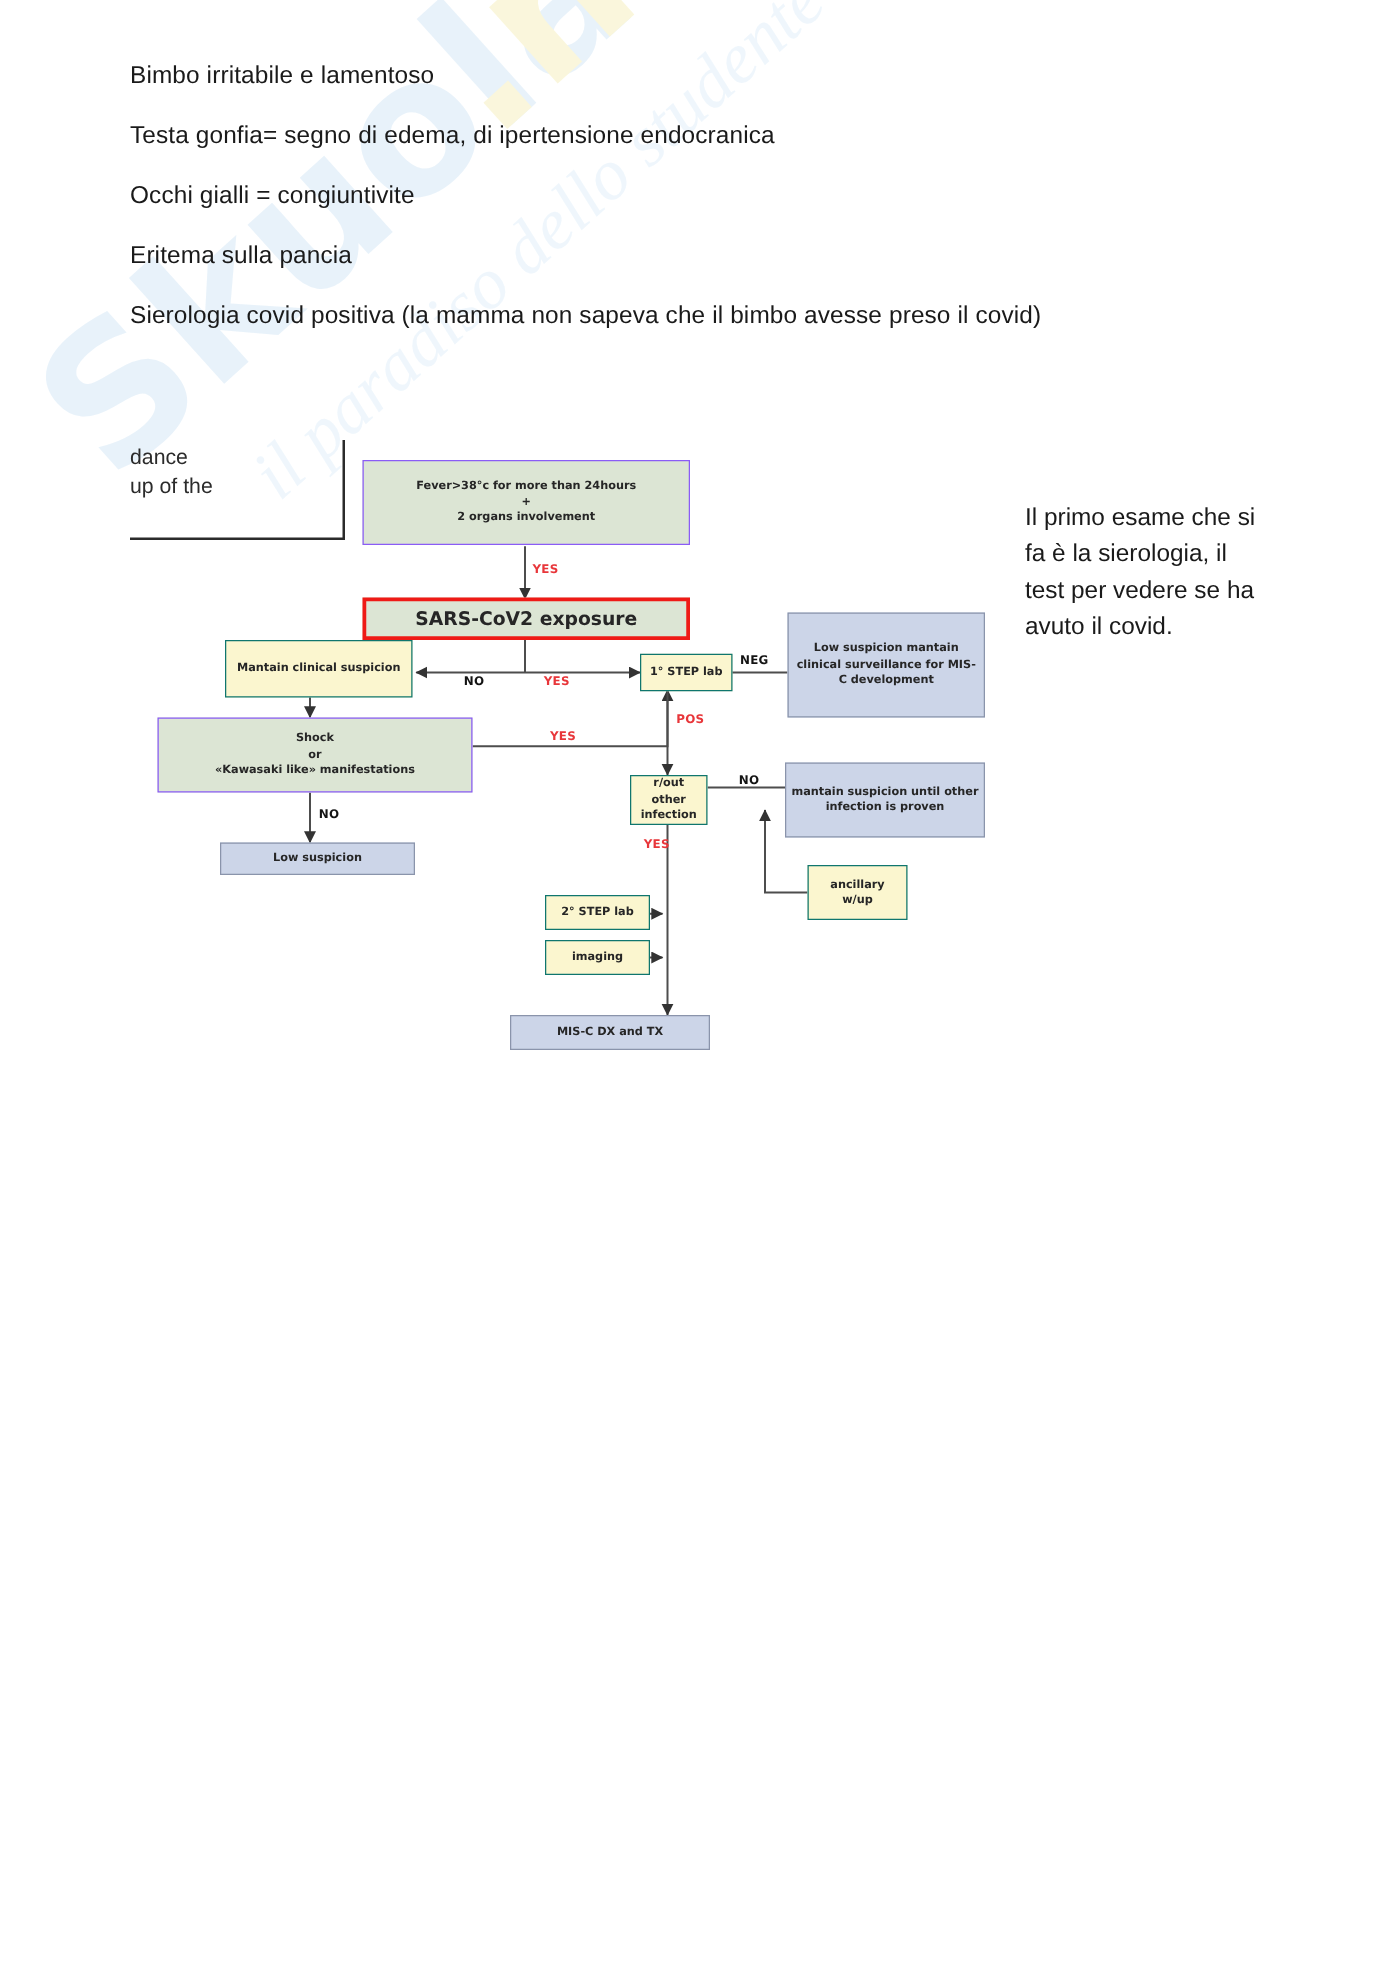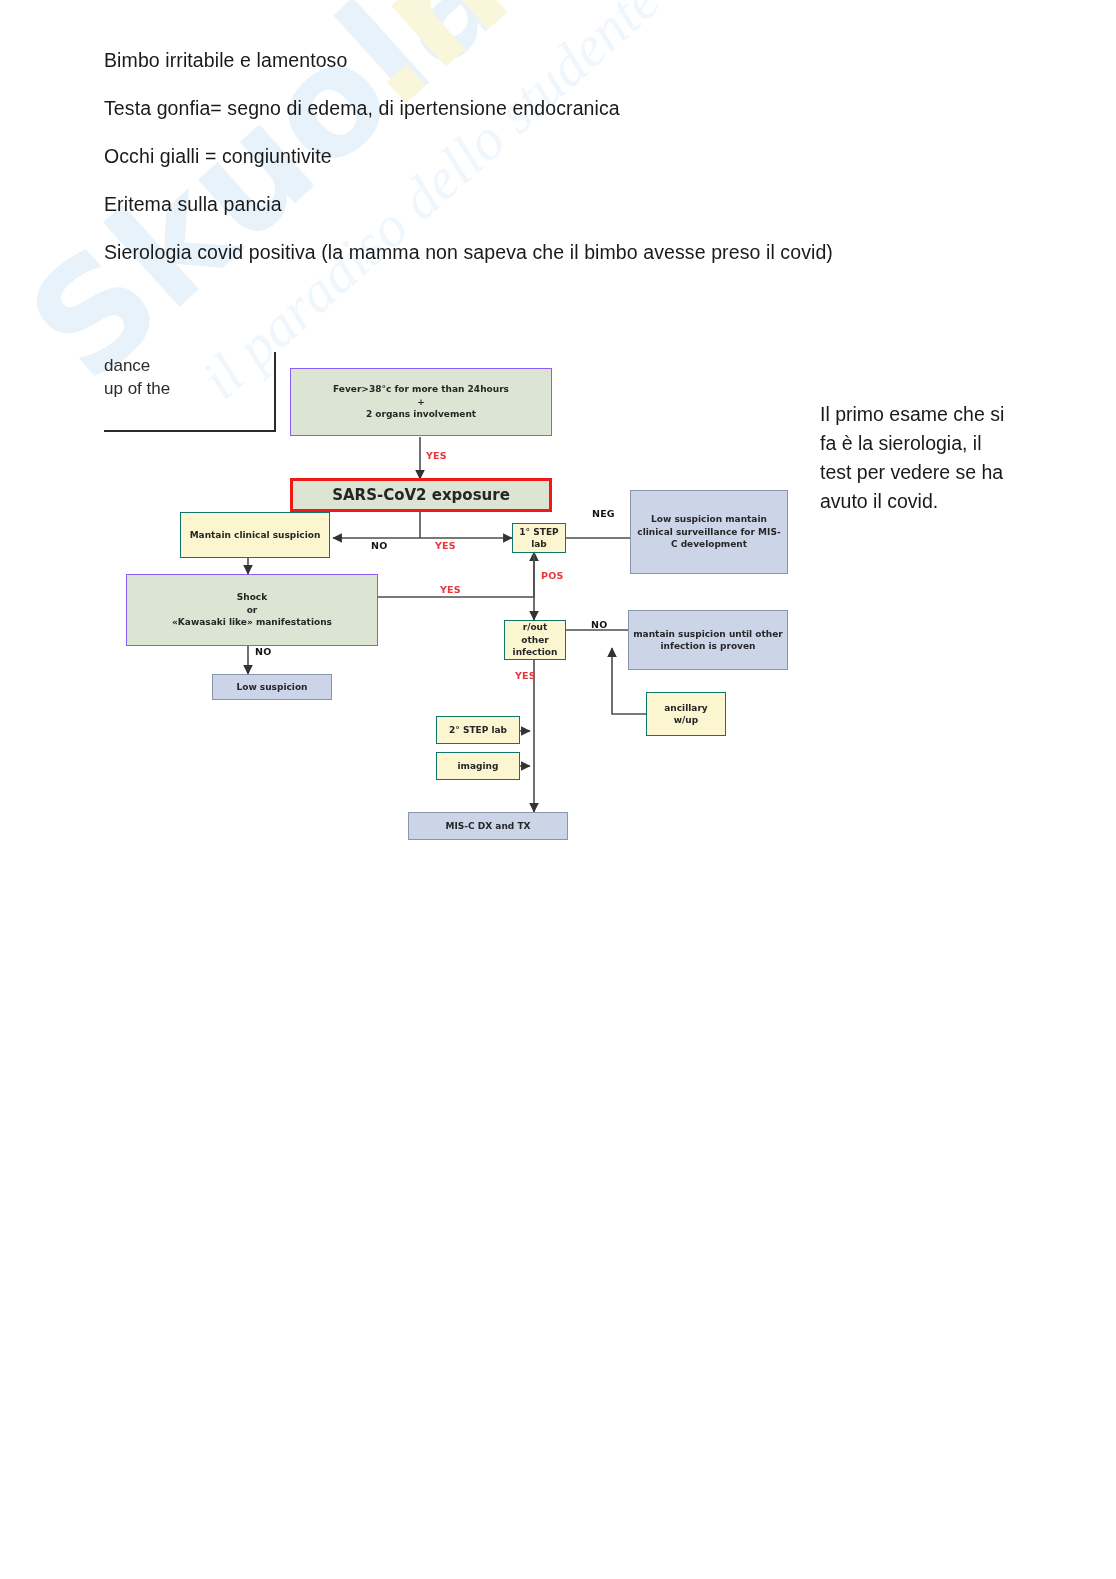--- a/index.html
+++ b/index.html
@@ -213,33 +213,33 @@
   </div>
 
   <div class="red-outline" style="left:190px; top:126px; width:262px; height:34px;">
     <span>SARS-CoV2 exposure</span>
   </div>
 
   <div class="fc-box yellow" style="left:80px; top:160px; width:150px; height:46px;">
     <span>Mantain clinical suspicion</span>
   </div>
 
-  <div class="fc-box green" style="left:26px; top:222px; width:252px; height:72px;">
+  <div class="fc-box green" style="left:26px; top:222px; width:252px; height:60px;">
     <div>
       <div>Shock</div>
       <div>or</div>
       <div>«Kawasaki like» manifestations</div>
     </div>
   </div>
 
-  <div class="fc-box blue" style="left:76px; top:322px; width:120px; height:26px;margin-left:36px;">
+  <div class="fc-box blue" style="left:76px; top:322px; width:156px; height:26px;">
     <span>Low suspicion</span>
   </div>
 
-  <div class="fc-box yellow" style="left:412px; top:171px; width:54px; height:30px;">
+  <div class="fc-box yellow" style="left:412px; top:171px; width:74px; height:30px;">
     <span>1° STEP lab</span>
   </div>
 
   <div class="fc-box blue" style="left:530px; top:138px; width:158px; height:84px;">
     <span>Low suspicion mantain clinical surveillance for MIS-C development</span>
   </div>
 
   <div class="fc-box yellow" style="left:404px; top:268px; width:62px; height:40px;">
     <span>r/out other infection</span>
   </div>
@@ -262,18 +262,18 @@
 
   <div class="fc-box blue" style="left:308px; top:460px; width:160px; height:28px;">
     <span>MIS-C DX and TX</span>
   </div>
 
   <div class="fc-label lab-red" style="left:326px; top:98px;">YES</div>
   <div class="fc-label lab-black" style="left:271px; top:188px;">NO</div>
   <div class="fc-label lab-red" style="left:335px; top:188px;">YES</div>
   <div class="fc-label lab-red" style="left:340px; top:232px;">YES</div>
   <div class="fc-label lab-black" style="left:155px; top:294px;">NO</div>
-  <div class="fc-label lab-black" style="left:492px; top:156px;">NEG</div>
+  <div class="fc-label lab-black" style="left:492px; top:171px;">NEG</div>
   <div class="fc-label lab-red" style="left:441px; top:218px;">POS</div>
   <div class="fc-label lab-black" style="left:491px; top:267px;">NO</div>
   <div class="fc-label lab-red" style="left:415px; top:318px;">YES</div>
 
 </div>
 
 </body></html>

